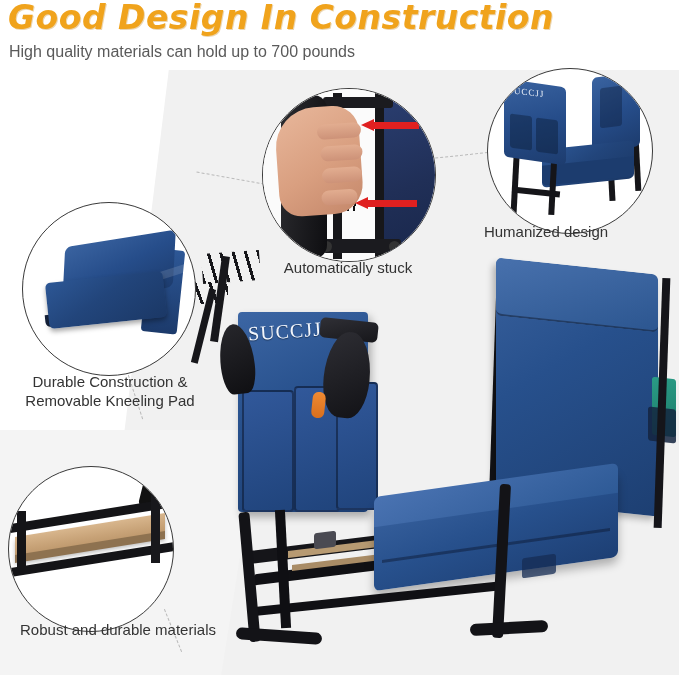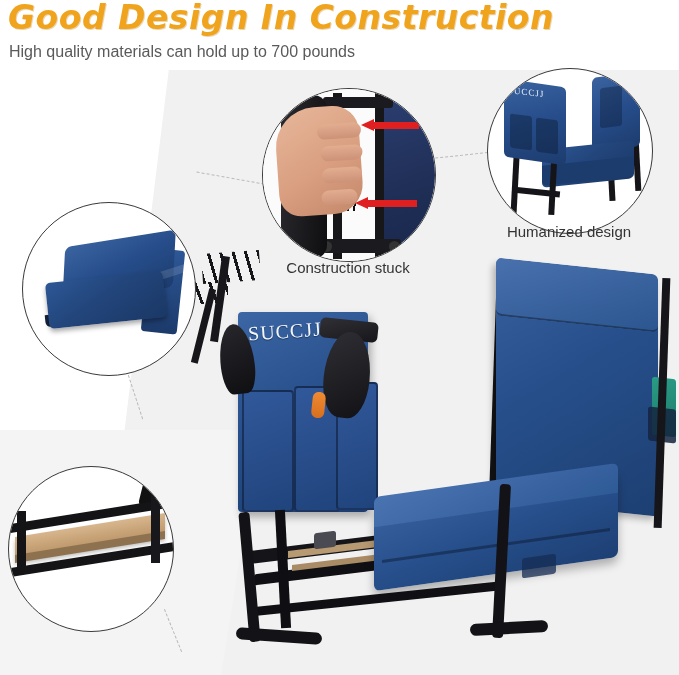--- a/index.html
+++ b/index.html
@@ -242,20 +242,24 @@
   </div>
 
   <div class="inset" id="i-pad">
     <div class="piece navy2 padFlap"></div>
     <div class="piece navy2 padB">
       <div class="ridge"></div>
     </div>
     <div class="piece padEdge"></div>
     <div class="piece navy padA"></div>
   </div>
+  <div class="caption two" style="left:4px;top:372px;width:212px;">
+    <div>Durable Construction &amp;</div>
+    <div>Removable Kneeling Pad</div>
+  </div>
 
   <div class="inset" id="i-lock">
     <div class="piece bgw"></div>
     <div class="piece fabric"></div>
     <div class="piece railV"></div>
     <div class="piece railV2"></div>
     <div class="piece capT"></div>
     <div class="piece capB"></div>
     <div class="piece boltL"></div>
     <div class="piece boltR"></div>
@@ -269,42 +273,43 @@
     </div>
     <div class="arrow" style="left:98px;top:30px;width:58px;">
       <div class="bar" style="width:46px;"></div>
         <div class="head"></div>
     </div>
     <div class="arrow" style="left:92px;top:108px;width:62px;">
       <div class="bar" style="width:49px;"></div>
         <div class="head"></div>
     </div>
   </div>
-  <div class="caption" style="left:262px;top:258px;width:172px;">Construction stuck</div>
+  <div class="caption" style="left:262px;top:258px;width:172px;">Automatically stuck</div>
 
   <div class="inset" id="i-hum">
     <div class="piece legR2"></div>
     <div class="piece legR"></div>
     <div class="piece navy2 backR"></div>
     <div class="piece pktR"></div>
     <div class="piece navy seat"></div>
     <div class="piece seat2"></div>
     <div class="piece legL2"></div>
     <div class="piece legL"></div>
     <div class="piece crossL"></div>
     <div class="piece navy2 backL"></div>
     <div class="piece pktL"></div>
     <div class="piece pktL2"></div>
     <div class="logo">SUCCJJ</div>
   </div>
-  <div class="caption" style="left:487px;top:222px;width:164px;">Humanized design</div>
+  <div class="caption" style="left:464px;top:222px;width:164px;">Humanized design</div>
 
   <div class="inset" id="i-frame">
     <div class="piece hinge"></div>
     <div class="piece barTop"></div>
     <div class="piece wood board"></div>
     <div class="piece boardEdge"></div>
     <div class="piece barBot"></div>
     <div class="piece postL"></div>
     <div class="piece postR"></div>
   </div>
+  <div class="caption" style="left:2px;top:620px;width:232px;">Robust and durable materials</div>
 
 </div>
 
 </body></html>

